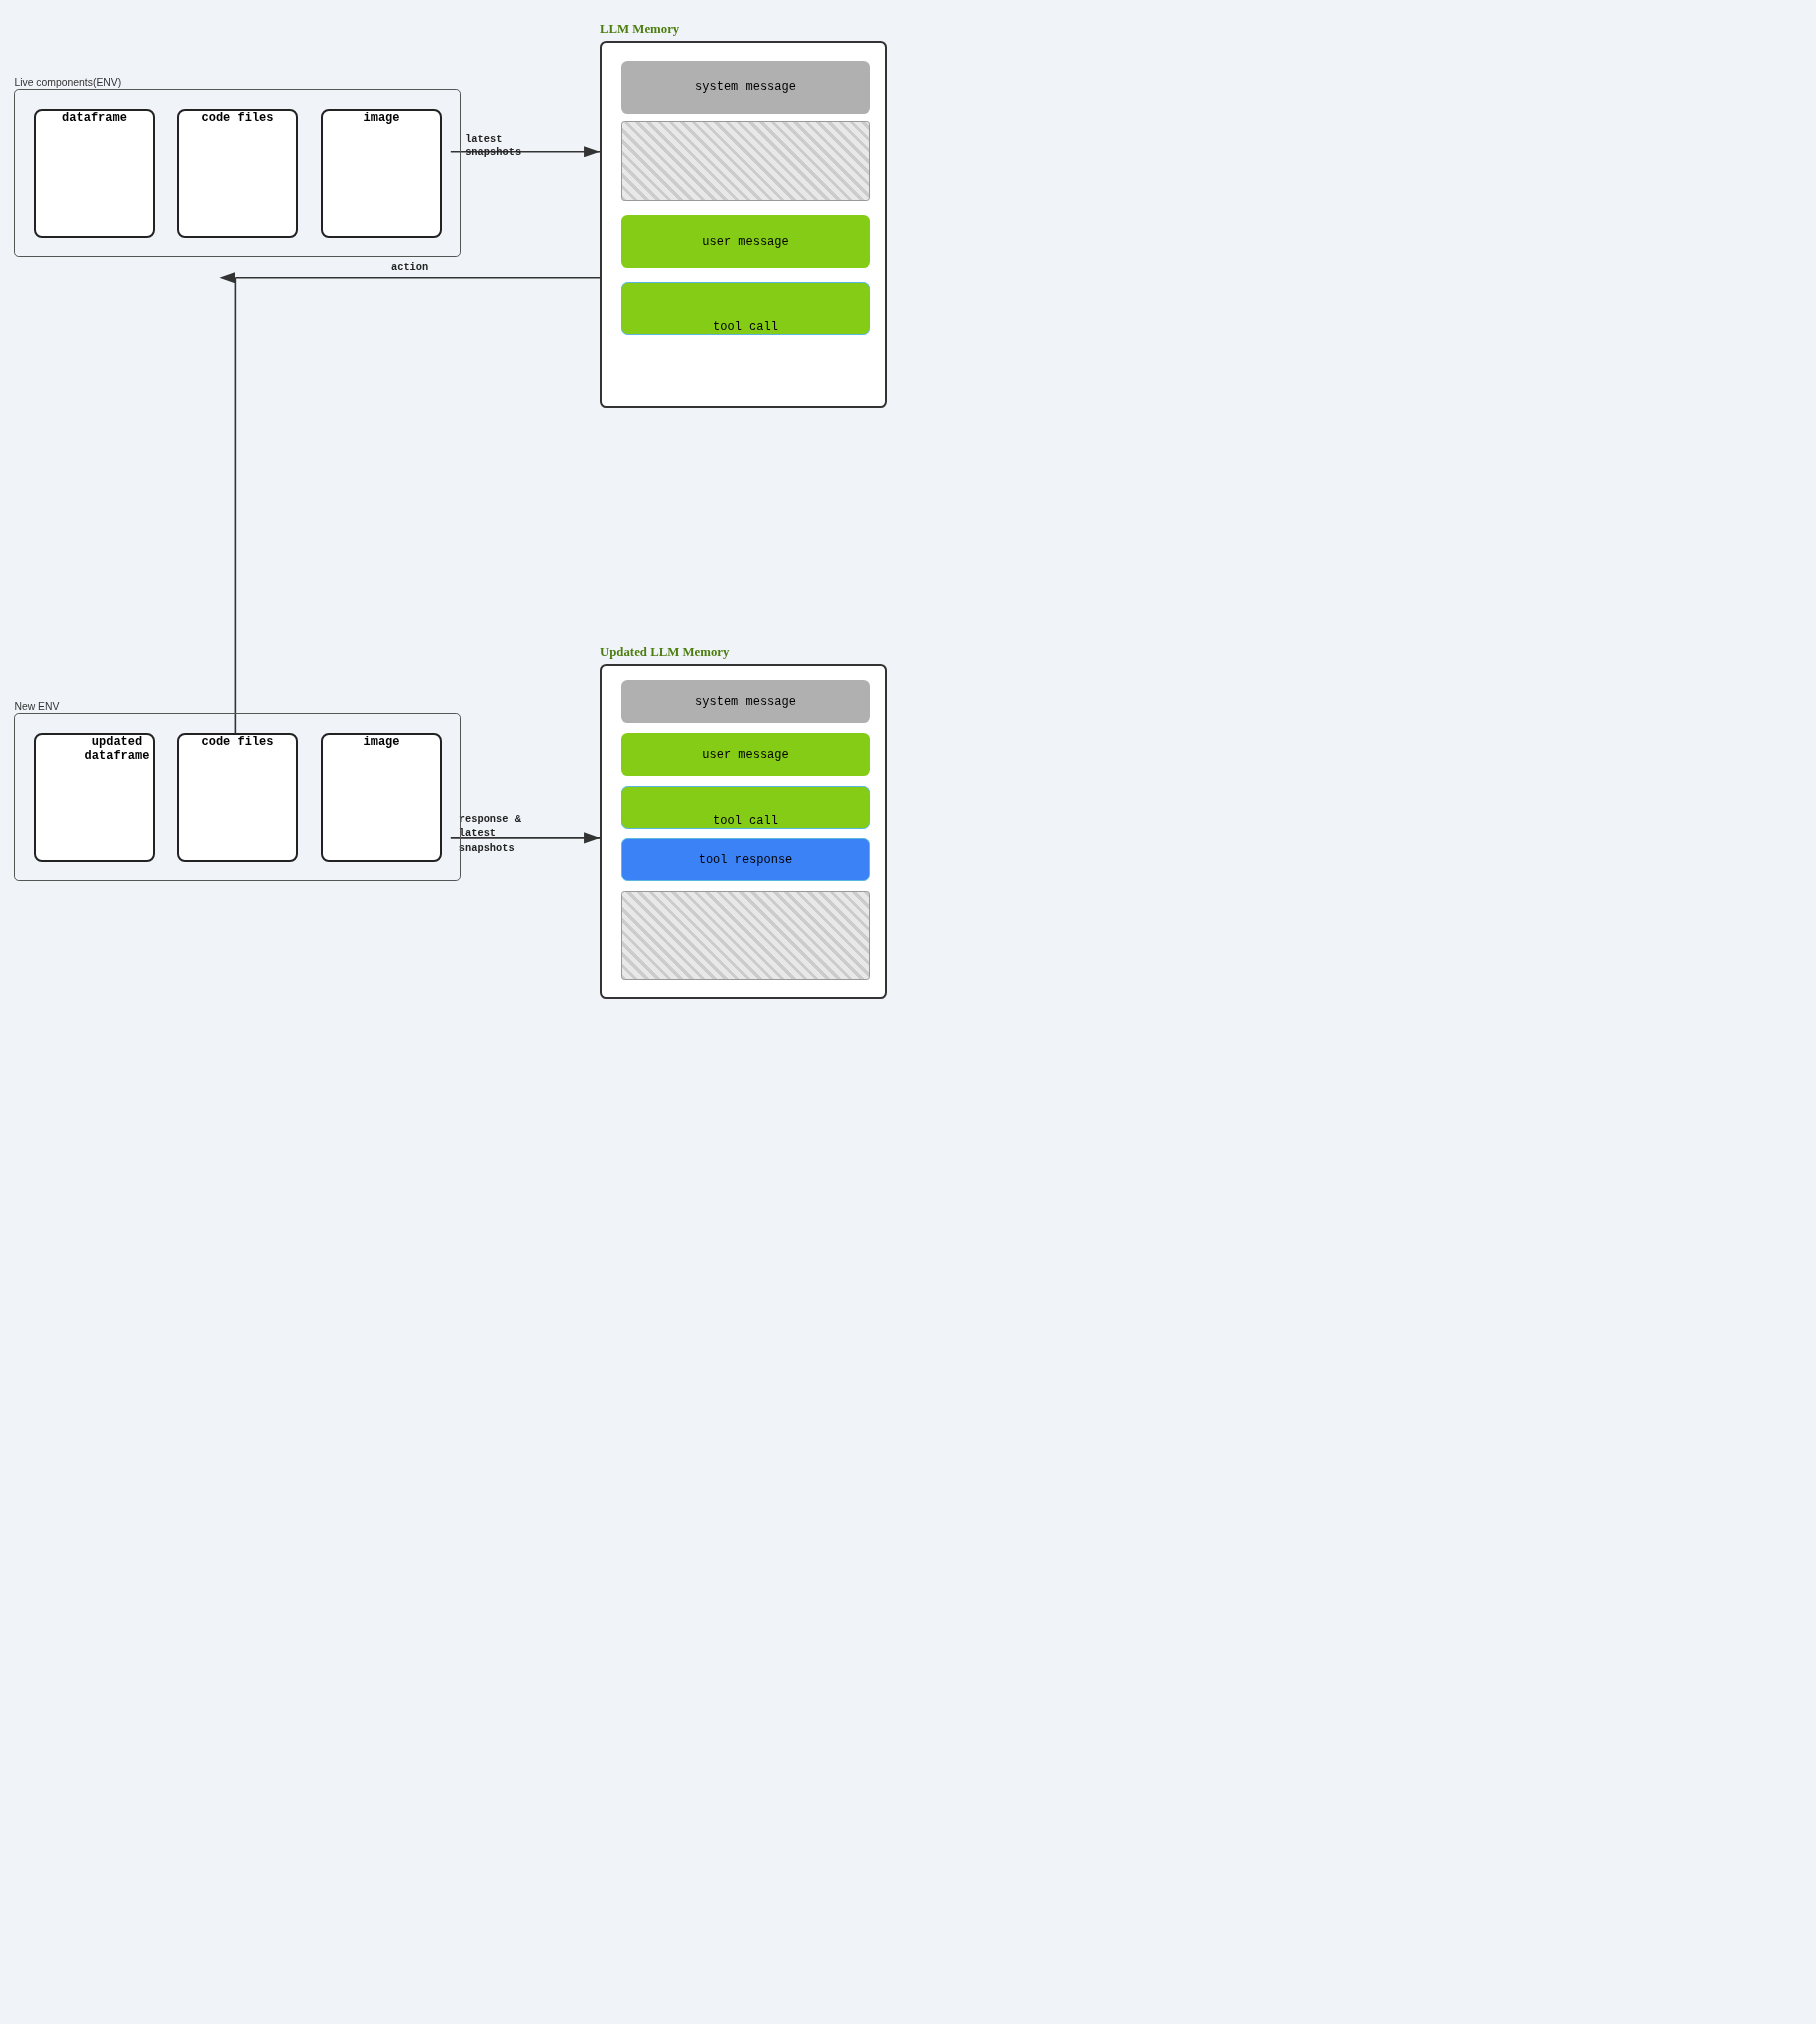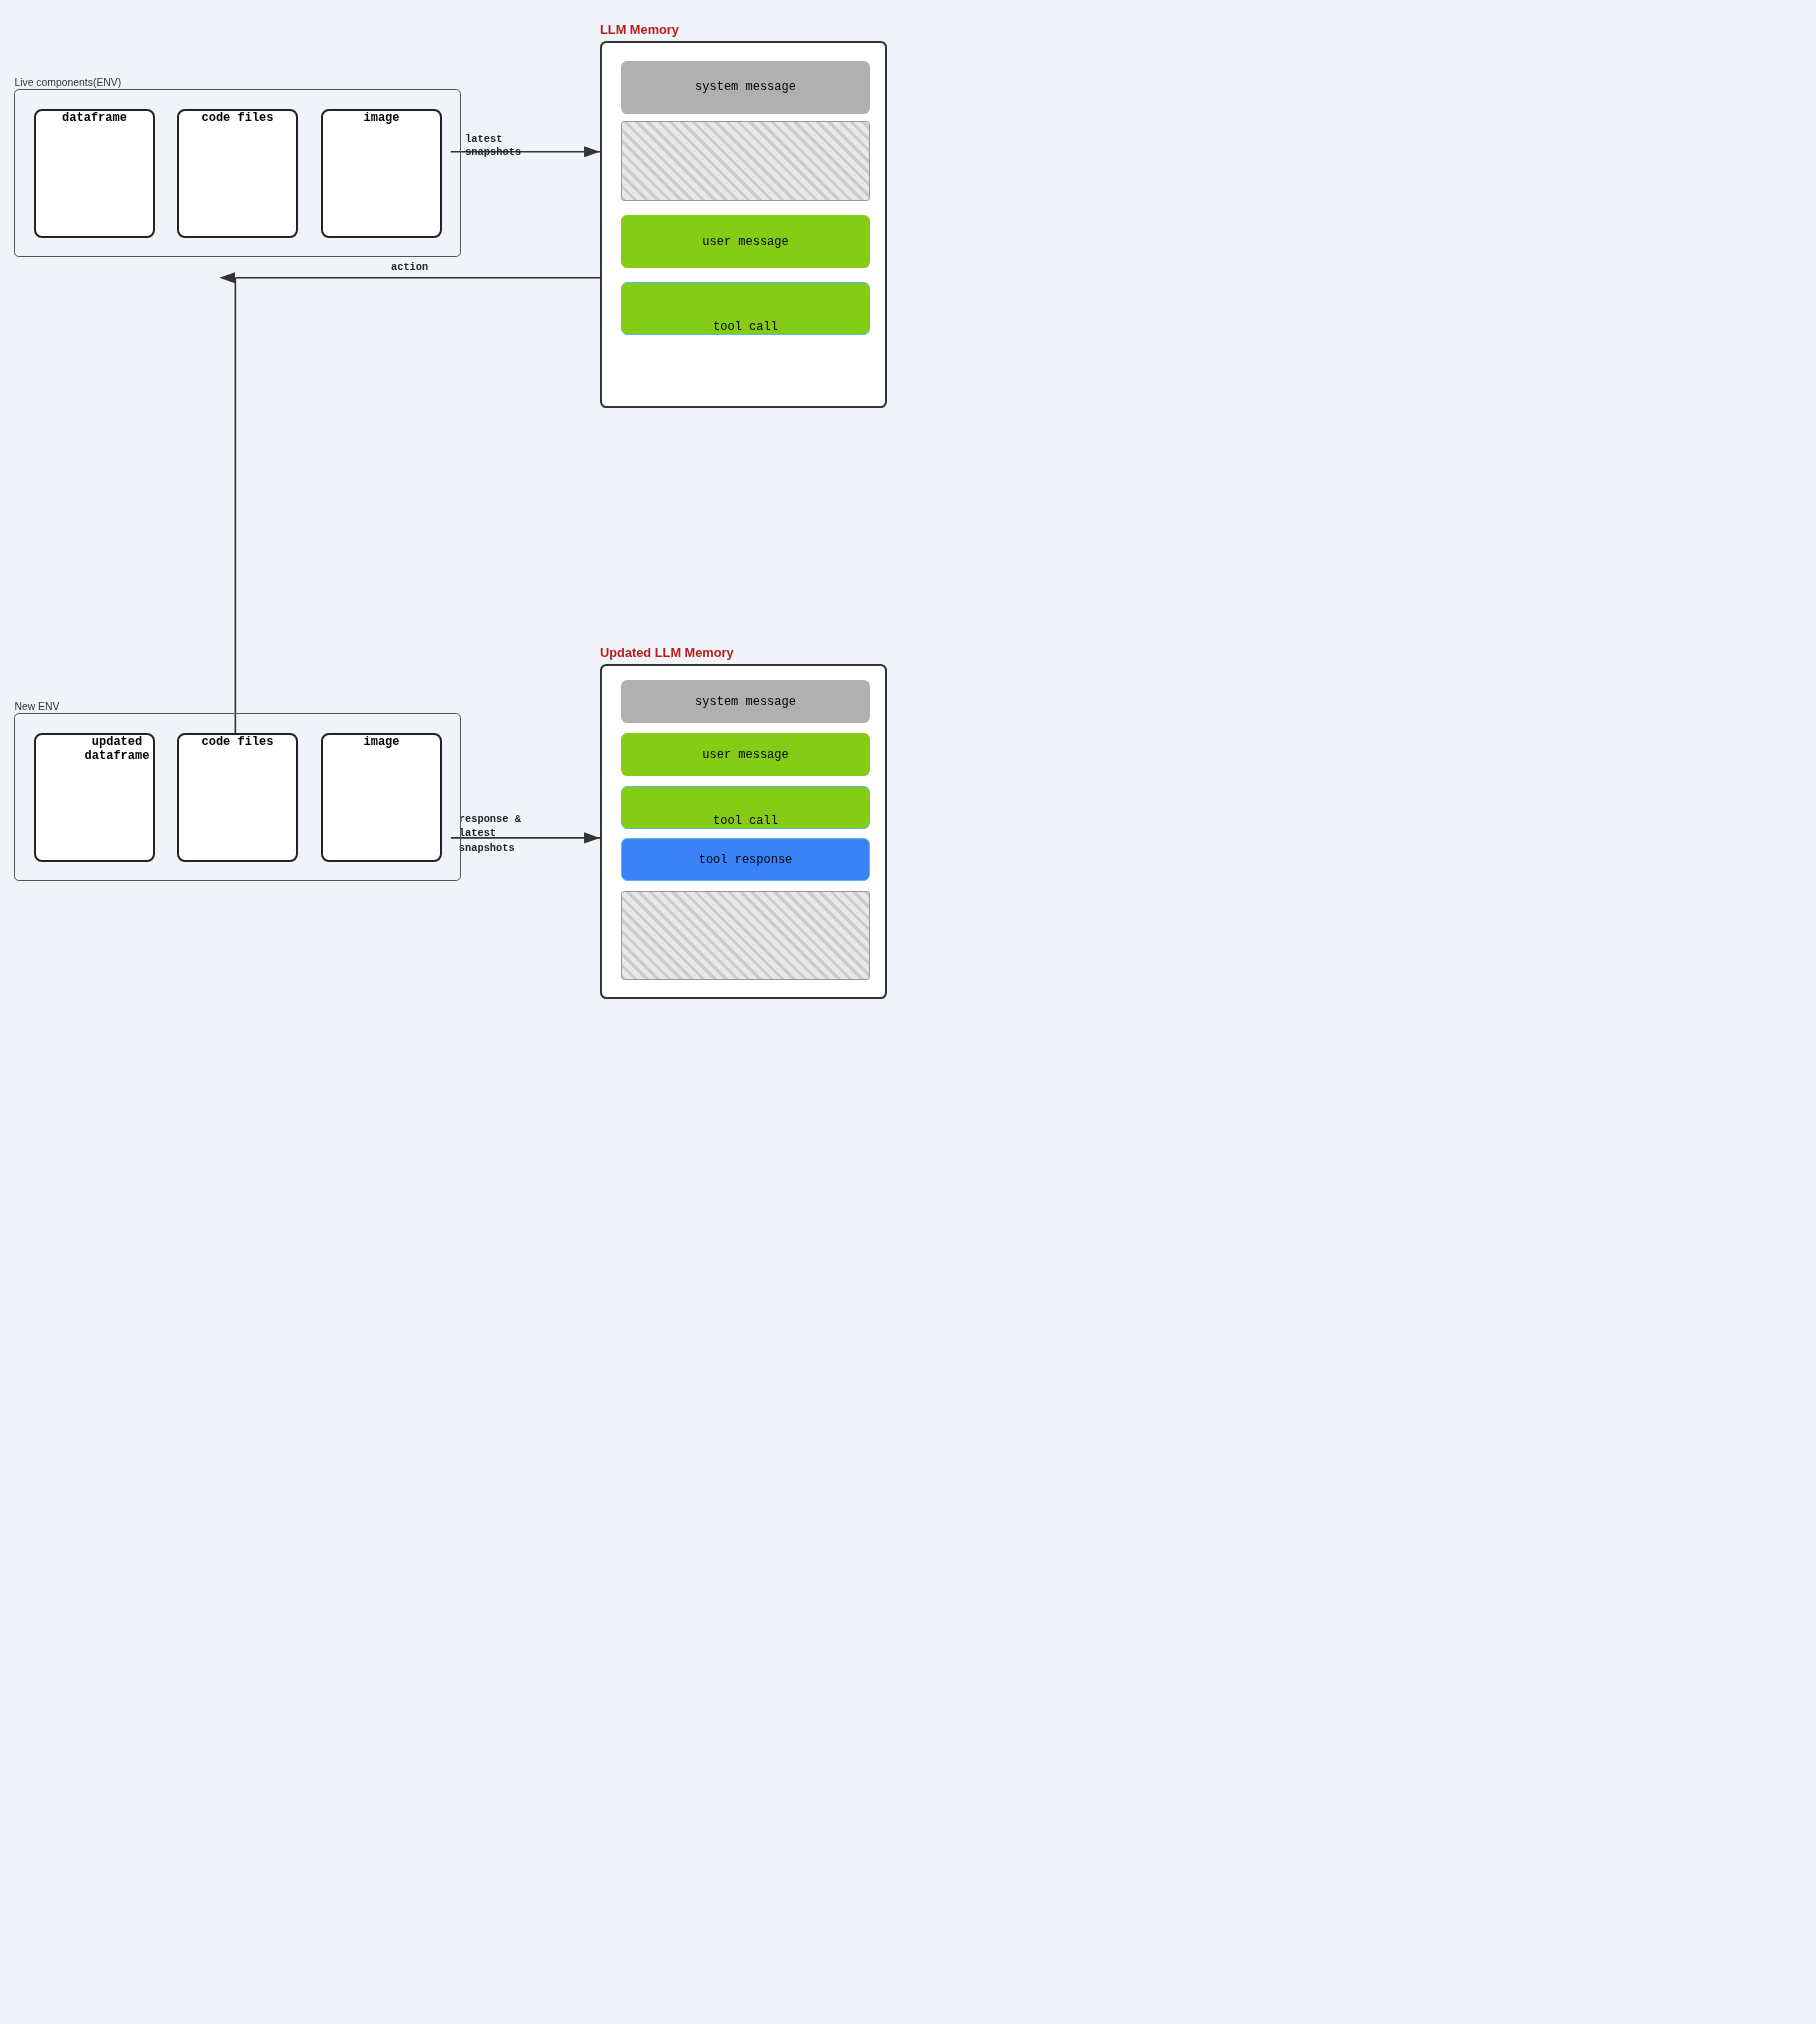--- a/index.html
+++ b/index.html
@@ -53,24 +53,24 @@
     .memory-box {
       position: absolute;
       border: 2px solid #333;
       border-radius: 6.4px;
       background: white;
       text-decoration: underline;
     }
 
     .memory-title {
       position: absolute;
-      font-family: Liberation Sans, sans-serif;
+      font-family: Liberation Serif, serif;
       font-weight: bold;
       font-size: 12.8px;
-      color: #b91c1c;
+      color: #4d7c0f;
     }
 
     
     .msg-block {
       position: absolute;
       border-radius: 6.4px;
       display: flex;
       align-items: center;
       justify-content: center;
       font-size: 12px;

